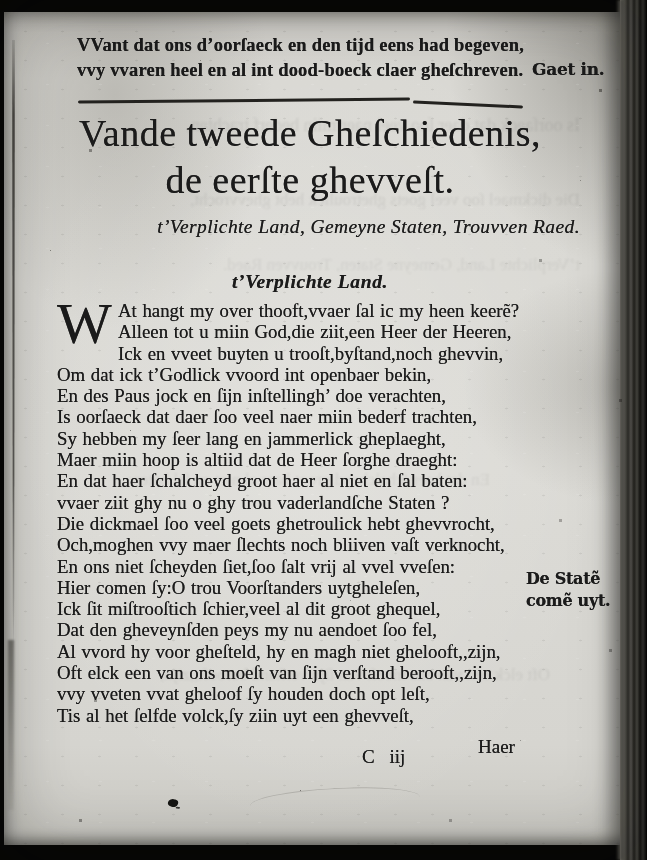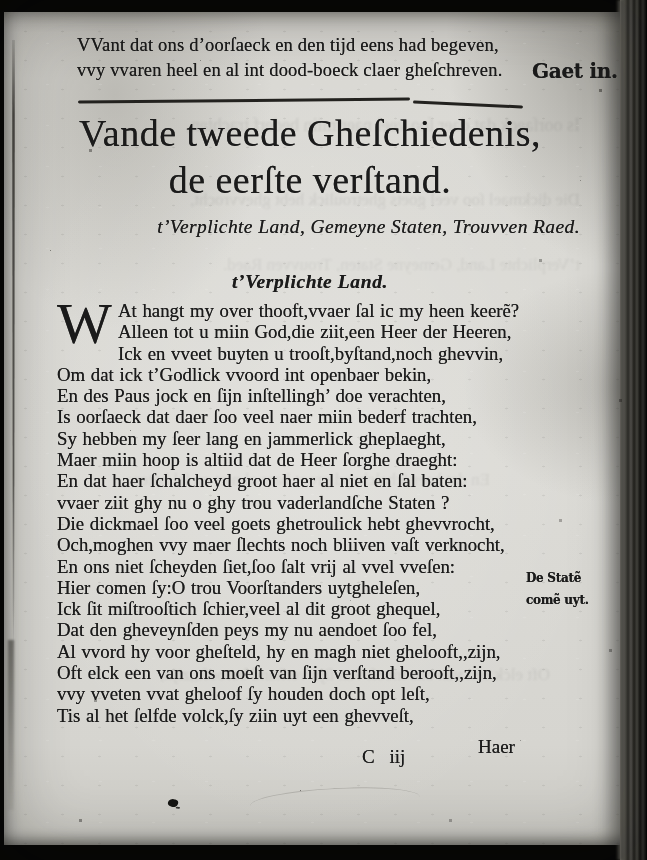--- a/index.html
+++ b/index.html
@@ -59,26 +59,26 @@
     background-image:
       radial-gradient(rgba(60,58,52,0.16) 1px, transparent 1.4px),
       radial-gradient(rgba(255,255,255,0.18) 1px, transparent 1.4px);
     background-size:37px 29px, 53px 41px;
     background-position:3px 5px, 17px 11px;
   }
   
   .ink{ text-shadow:0 0 .5px rgba(10,10,10,.75); }
   .couplet{
     position:absolute; left:77px; top:33px; font-size:18.5px; line-height:24.5px;
-    letter-spacing:.2px; white-space:nowrap;
+    letter-spacing:.2px; white-space:nowrap;font-weight:bold;
   }
   .blackletter{
     font-family:"DejaVu Serif",serif; font-weight:bold; letter-spacing:-0.3px;
   }
-  .note-top{ position:absolute; left:532px; top:59px; font-size:20px; }
+  .note-top{ position:absolute; left:532px; top:59px; font-size:17px; }
   .rule{ position:absolute; background:#23221f; border-radius:2px; }
   .rule-long{ left:78px; top:99px; width:332px; height:2.6px; transform:rotate(-0.5deg); }
   .rule-short{ left:413px; top:103px; width:110px; height:2.6px; transform:rotate(2.6deg); }
   .title{
     position:absolute; left:40px; top:110px; width:540px; text-align:center;
     font-size:38px; line-height:47px; letter-spacing:.5px; white-space:nowrap;
   }
   .dramatis{
     position:absolute; left:40px; top:216px; width:540px; text-align:right;
     font-style:italic; font-size:19.5px; letter-spacing:.4px; white-space:nowrap;
@@ -90,21 +90,21 @@
   .poem{
     position:absolute; left:57px; top:300px; width:500px;
     font-size:18.8px; line-height:21.3px; word-spacing:1px;
   }
   .poem .line{ white-space:nowrap; }
   .dropcap{
     float:left; font-size:58px; line-height:41px; width:57px; margin:3px 4px 0 0;
     text-align:left; letter-spacing:-2px;
   }
   .note-side{
-    position:absolute; left:526px; top:568px; font-size:12px; line-height:21.5px; width:90px;
+    position:absolute; left:526px; top:568px; font-size:16px; line-height:21.5px; width:90px;
   }
   .sig{ position:absolute; left:362px; top:746px; font-size:19px; word-spacing:10px; }
   .catchword{ position:absolute; left:478px; top:736px; font-size:19px; }
   
   .ghost{
     position:absolute; transform:scaleX(-1); filter:blur(1.1px); opacity:.09;
     white-space:nowrap; font-size:17px; pointer-events:none; color:#222;
   }
   .g1{ left:250px; top:115px; width:330px; font-size:18px; }
   .g2{ left:200px; top:190px; width:380px; }
@@ -158,21 +158,21 @@
     <div>vvy vvaren heel en al int dood-boeck claer gheſchreven.</div>
   </div>
 
   <div class="note-top blackletter ink">Gaet in.</div>
 
   <div class="rule rule-long"></div>
   <div class="rule rule-short"></div>
 
   <div class="title ink">
     <div>Vande tweede Gheſchiedenis,</div>
-    <div>de eerſte verſtand.</div>
+    <div>de eerſte ghevveſt.</div>
   </div>
 
   <div class="dramatis ink">t’Verplichte Land, Gemeyne Staten, Trouvven Raed.</div>
   <div class="speaker ink">t’Verplichte Land.</div>
 
   <div class="poem ink">
     <span class="dropcap">W</span>
     <div class="line">At hangt my over thooft,vvaer ſal ic my heen keerẽ?</div>
     <div class="line">Alleen tot u miin God,die ziit,een Heer der Heeren,</div>
     <div class="line">Ick en vveet buyten u trooſt,byſtand,noch ghevvin,</div>

